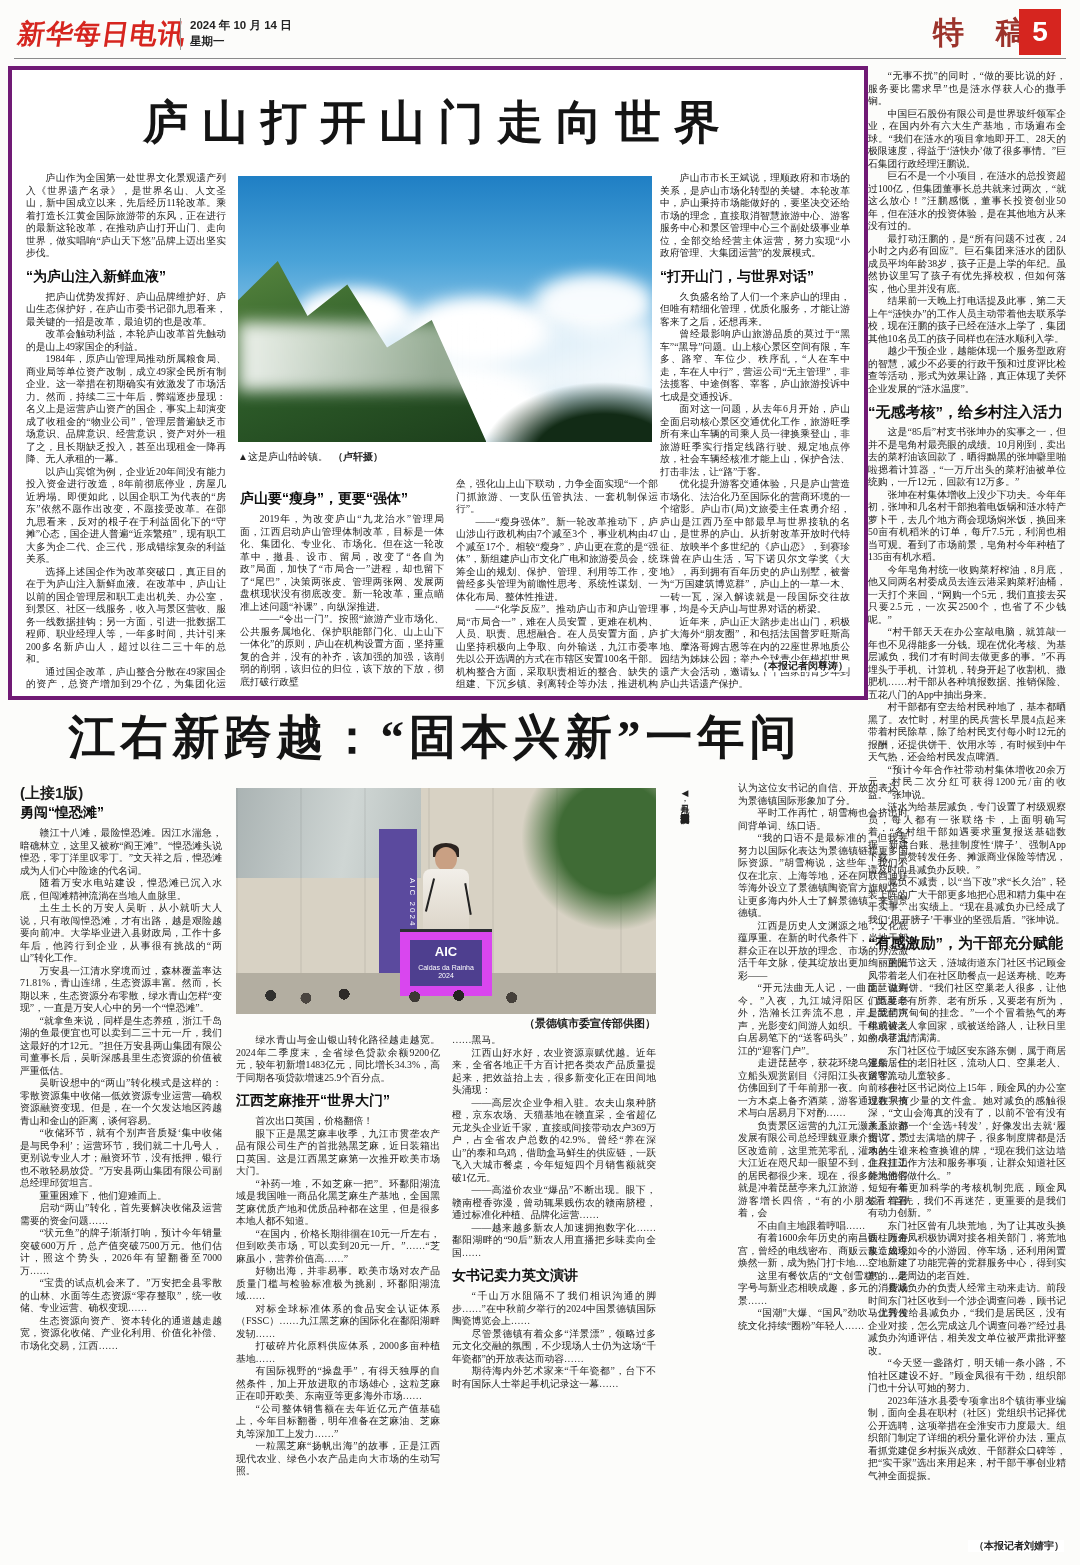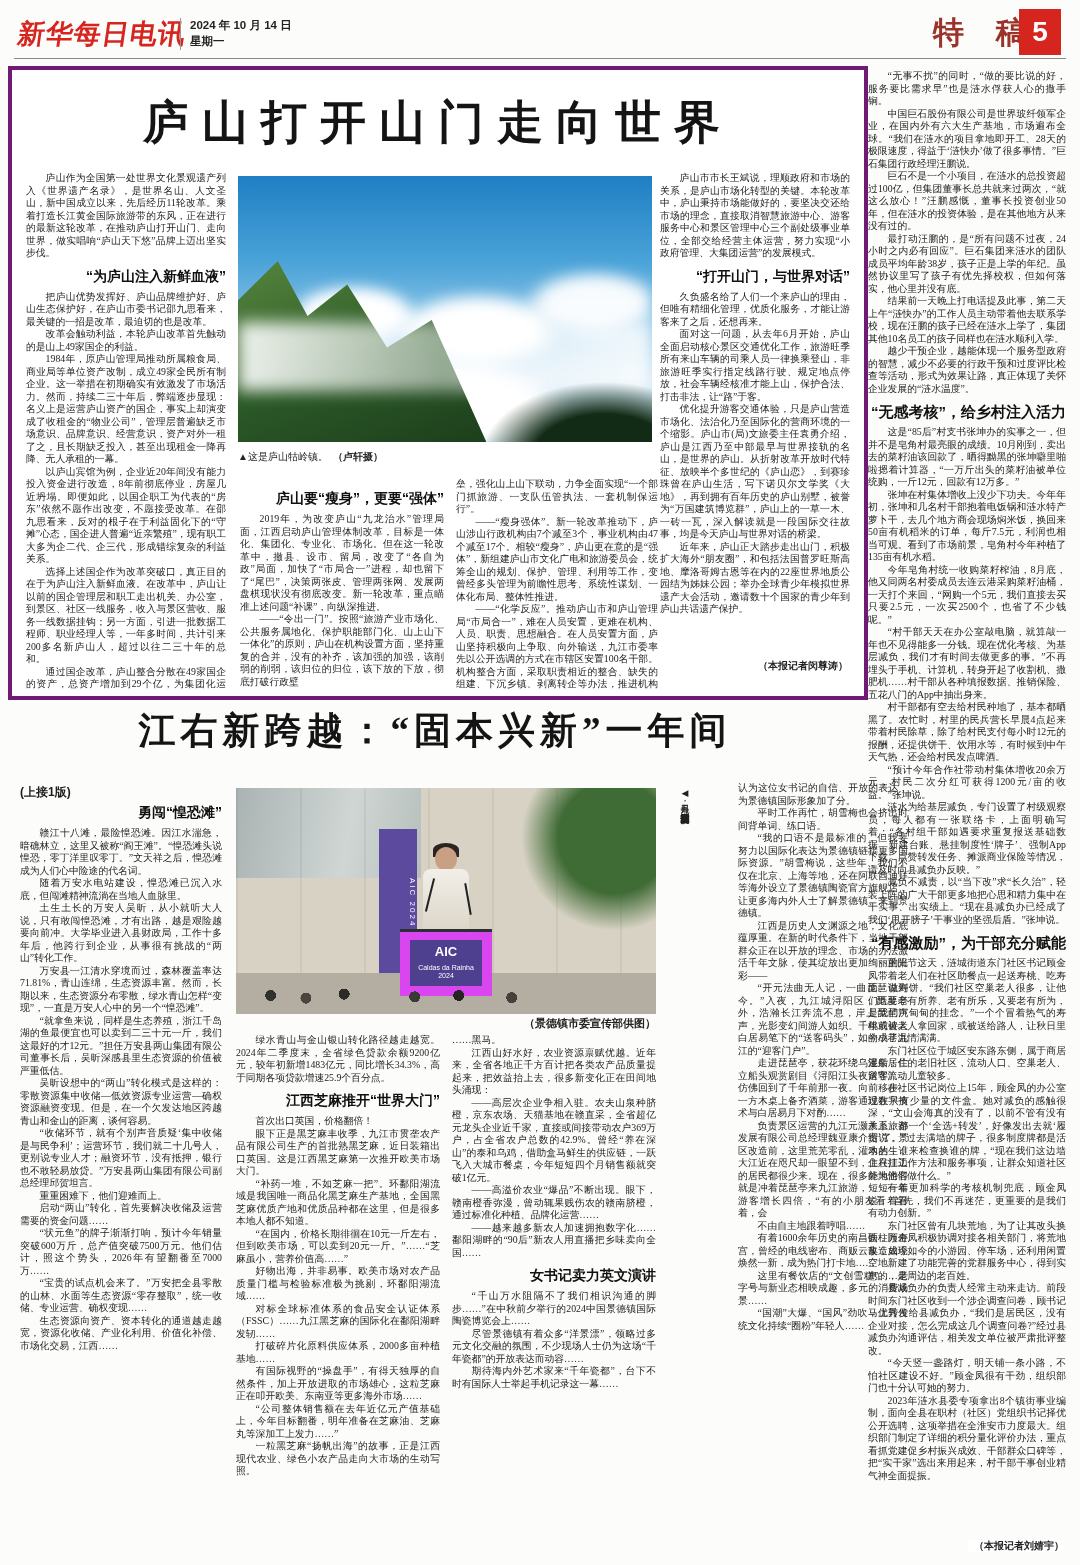--- a/index.html
+++ b/index.html
@@ -13,21 +13,21 @@
             font-family:"Liberation Sans",sans-serif;line-height:16px;}
   .section-name{position:absolute;left:933px;top:12px;font-size:31px;font-weight:bold;color:#9c332b;
                 letter-spacing:12px;font-family:"Liberation Serif",serif;white-space:nowrap;}
   .page-num{position:absolute;left:1019px;top:9px;width:42px;height:46px;background:#d6251f;color:#fff;
             font-size:28px;font-weight:bold;text-align:center;line-height:46px;font-family:"Liberation Sans",sans-serif;}
   .hdr-rule{position:absolute;left:14px;top:58px;width:1052px;height:1px;background:#8a8a8a;}
   
   .col{position:absolute;overflow:hidden;text-align:justify;font-size:9.8px;line-height:12.5px;color:#222;}
   .p{margin:0;text-indent:2em;}
   .p.cont{text-indent:0;}
-  .sub{font-weight:bold;text-align:right;text-indent:0;font-size:14px;line-height:17px;margin:8px 0 6px 0;
+  .sub{font-weight:bold;text-align:left;text-indent:0;font-size:14px;line-height:17px;margin:8px 0 6px 0;
        font-family:"Liberation Sans","DejaVu Sans",sans-serif;color:#111;}
   .sub.big{font-size:15px;}
   .byline{position:absolute;right:2px;font-weight:bold;background:#fff;padding-left:6px;
           font-family:"Liberation Sans",sans-serif;font-size:10px;}
   
   #a1box{position:absolute;left:8px;top:66px;width:852px;height:626px;border:4px solid #701a75;background:#fff;}
   #a1head{position:absolute;left:0;top:22px;width:100%;text-align:center;font-size:46px;font-weight:600;
           letter-spacing:13px;color:#141414;}
   #a1c1{left:14px;top:102px;width:200px;height:518px;}
   #a1c2{left:228px;top:412px;width:204px;height:208px;}
@@ -47,23 +47,23 @@
       clip-path:polygon(0 100%,0 28%,16% 8%,28% 36%,44% 20%,60% 52%,78% 38%,100% 100%);}
   #photo1 .bush{position:absolute;right:-4%;bottom:-6%;width:52%;height:30%;
       background:radial-gradient(60% 100% at 70% 100%,#122b16 55%,rgba(18,43,22,0) 95%);}
   #photo1 .mist{position:absolute;left:0;top:55%;width:100%;height:26%;filter:blur(8px);
       background:linear-gradient(90deg,rgba(255,255,255,.9),rgba(255,255,255,.5) 50%,rgba(255,255,255,.85));}
   #a1cap{position:absolute;left:226px;top:380px;width:414px;font-size:10px;color:#222;}
   #a1cap b{font-family:"Liberation Sans",sans-serif;}
   
   #sidebar{left:868px;top:70px;width:198px;height:1486px;}
   
-  #a2head{position:absolute;left:8px;top:706px;width:854px;text-align:center;font-size:37px;font-weight:600;
+  #a2head{position:absolute;left:8px;top:706px;width:854px;text-align:center;font-size:47px;font-weight:600;
           letter-spacing:5px;color:#141414;}
-  #a2note{position:absolute;left:20px;top:784px;font-size:12px;font-weight:bold;
+  #a2note{position:absolute;left:20px;top:784px;font-size:15px;font-weight:bold;
           font-family:"Liberation Sans",sans-serif;}
   #a2c1{left:20px;top:796px;width:202px;height:769px;}
   #a2c2{left:236px;top:1034px;width:204px;height:531px;}
   #a2c3{left:452px;top:1034px;width:204px;height:531px;}
   #a2c4{left:690px;top:782px;width:170px;height:783px;margin-left:48px;}
   
   #photo2{position:absolute;left:236px;top:788px;width:420px;height:226px;overflow:hidden;background:#d8d2c4;}
   #photo2 .glass{position:absolute;left:0;top:0;width:44%;height:40%;
       background:linear-gradient(100deg,#aab3b3,#cfd6d4 60%,#b7bfbd);}
   #photo2 .panels{position:absolute;inset:0;background:repeating-linear-gradient(90deg,
@@ -158,20 +158,21 @@
         </div>
     </div>
 
     <div id="a1c4" class="col">
       <div>
           <p class="p">庐山市市长王斌说，理顺政府和市场的关系，是庐山市场化转型的关键。本轮改革中，庐山秉持市场能做好的，要坚决交还给市场的理念，直接取消智慧旅游中心、游客服务中心和景区管理中心三个副处级事业单位，全部交给经营主体运营，努力实现“小政府管理、大集团运营”的发展模式。</p>
         </div>
       <div class="sub">“打开山门，与世界对话”</div>
       <div>
           <p class="p">久负盛名给了人们一个来庐山的理由，但唯有精细化管理，优质化服务，才能让游客来了之后，还想再来。</p>
+          <p class="p">曾经最影响庐山旅游品质的莫过于“黑车”“黑导”问题。山上核心景区空间有限，车多、路窄、车位少、秩序乱，“人在车中走，车在人中行”，营运公司“无主管理”，非法揽客、中途倒客、宰客，庐山旅游投诉中七成是交通投诉。</p>
           <p class="p">面对这一问题，从去年6月开始，庐山全面启动核心景区交通优化工作，旅游旺季所有来山车辆的司乘人员一律换乘登山，非旅游旺季实行指定线路行驶、规定地点停放，社会车辆经核准才能上山，保护合法、打击非法，让“路”于客。</p>
           <p class="p">优化提升游客交通体验，只是庐山营造市场化、法治化乃至国际化的营商环境的一个缩影。庐山市(局)文旅委主任袁勇介绍，庐山是江西乃至中部最早与世界接轨的名山，是世界的庐山。从折射改革开放时代特征、放映半个多世纪的《庐山恋》，到赛珍珠曾在庐山生活，写下诺贝尔文学奖《大地》，再到拥有百年历史的庐山别墅，被誉为“万国建筑博览群”，庐山上的一草一木、一砖一瓦，深入解读就是一段国际交往故事，均是今天庐山与世界对话的桥梁。</p>
           <p class="p">近年来，庐山正大踏步走出山门，积极扩大海外“朋友圈”，和包括法国普罗旺斯高地、摩洛哥姆古恩等在内的22座世界地质公园结为姊妹公园；举办全球青少年模拟世界遗产大会活动，邀请数十个国家的青少年到庐山共话遗产保护。</p>
         </div>
       <div class="byline" style="bottom:18px;">（本报记者闵尊涛）</div>
     </div>
   </div>
 
   <div id="sidebar" class="col">
     <div>

